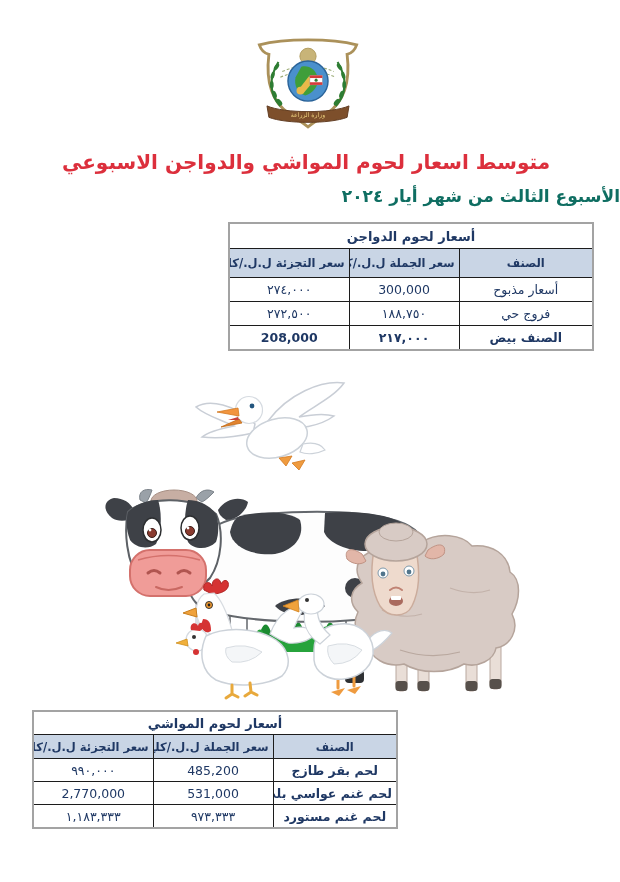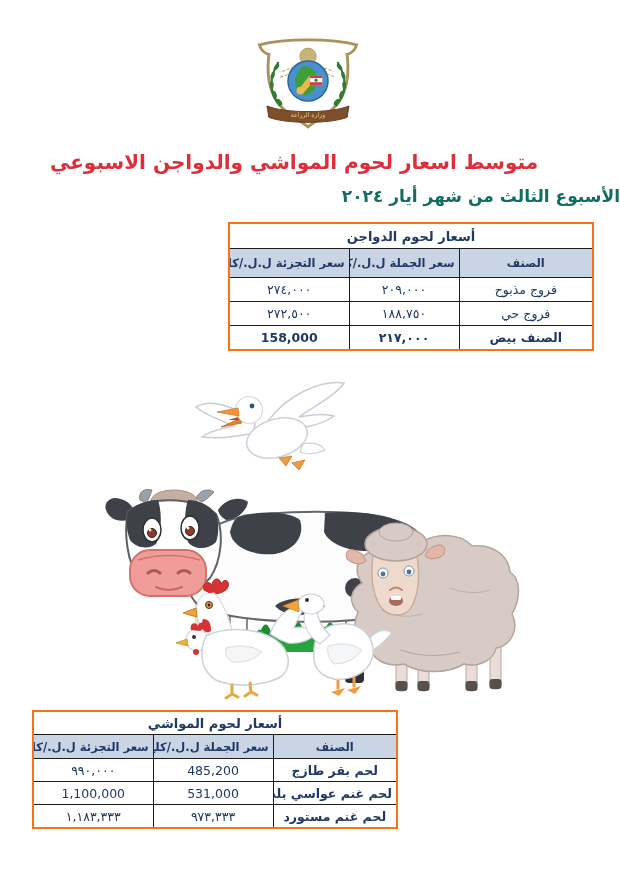--- a/index.html
+++ b/index.html
@@ -14,36 +14,37 @@
   }
   .abs{position:absolute;}
 
   
   .title1{
     top:150px;left:0;width:588px;
     text-align:center;
     font-size:20px;font-weight:bold;
     color:#dc2f3c;
     direction:rtl;
+    padding-left:12px;
   }
   .title2{
     top:186px;left:0;width:620px;
     text-align:right;
     font-size:17px;font-weight:bold;
     color:#0f6e62;
     direction:rtl;
   }
 
   
   table.price{
     border-collapse:collapse;
     table-layout:fixed;
     direction:rtl;
     background:#fff;
-    border:2px solid #f97316;
+    border:2px solid #a3a3a3;
   }
   table.price td, table.price th{
     border:1px solid #1c1c1c;
     padding:0 4px;
     text-align:center;
     vertical-align:middle;
     color:#1f3864;
     font-size:12.5px;
     overflow:hidden;
     white-space:nowrap;
@@ -121,33 +122,33 @@
     <tbody>
       <tr class="title-row">
         <td colspan="3">أسعار لحوم الدواجن</td>
       </tr>
       <tr class="header-row">
         <th>الصنف</th>
         <th>سعر الجملة ل.ل./كلغ</th>
         <th>سعر التجزئة ل.ل./كلغ</th>
       </tr>
       <tr class="data-row r0">
-        <td class="item">فروج مذبوح</td>
-        <td class="num">٢٠٩,٠٠٠</td>
+        <td class="item">أسعار مذبوح</td>
+        <td class="num">300,000</td>
         <td class="num">٢٧٤,٠٠٠</td>
       </tr>
       <tr class="data-row r1">
         <td class="item">فروج حي</td>
         <td class="num">١٨٨,٧٥٠</td>
         <td class="num">٢٧٢,٥٠٠</td>
       </tr>
       <tr class="data-row r2">
         <td class="item">الصنف بيض</td>
         <td class="num">٢١٧,٠٠٠</td>
-        <td class="num">158,000</td>
+        <td class="num">208,000</td>
       </tr>
     </tbody>
   </table>
 
   <svg class="abs" style="left:193px;top:376px;" width="155" height="100" viewBox="0 0 155 100">
     <g>
       <path d="M75,45 C95,18 128,4 151,7 C141,21 121,30 106,41 C116,39 131,37 141,40 C126,51 104,53 91,52 Z" fill="#ffffff" stroke="#c9ced6" stroke-width="1.5"></path>
       <path d="M62,48 C42,28 16,23 3,31 C13,40 29,44 41,50 C31,52 16,55 9,61 C26,63 47,60 60,57 Z" fill="#ffffff" stroke="#c9ced6" stroke-width="1.5"></path>
     </g>
     <ellipse cx="84" cy="62" rx="31" ry="19" transform="rotate(-16 84 62)" fill="#ffffff" stroke="#ccd2d9" stroke-width="1.5"></ellipse>
@@ -309,21 +310,21 @@
         <th>سعر التجزئة ل.ل./كلغ</th>
       </tr>
       <tr class="data-row">
         <td class="item">لحم بقر طازج</td>
         <td class="num">485,200</td>
         <td class="num">٩٩٠,٠٠٠</td>
       </tr>
       <tr class="data-row">
         <td class="item">لحم غنم عواسي بلدي</td>
         <td class="num">531,000</td>
-        <td class="num">1,100,000</td>
+        <td class="num">2,770,000</td>
       </tr>
       <tr class="data-row">
         <td class="item">لحم غنم مستورد</td>
         <td class="num">٩٧٣,٣٣٣</td>
         <td class="num">١,١٨٣,٣٣٣</td>
       </tr>
     </tbody>
   </table>
 
 </div>

